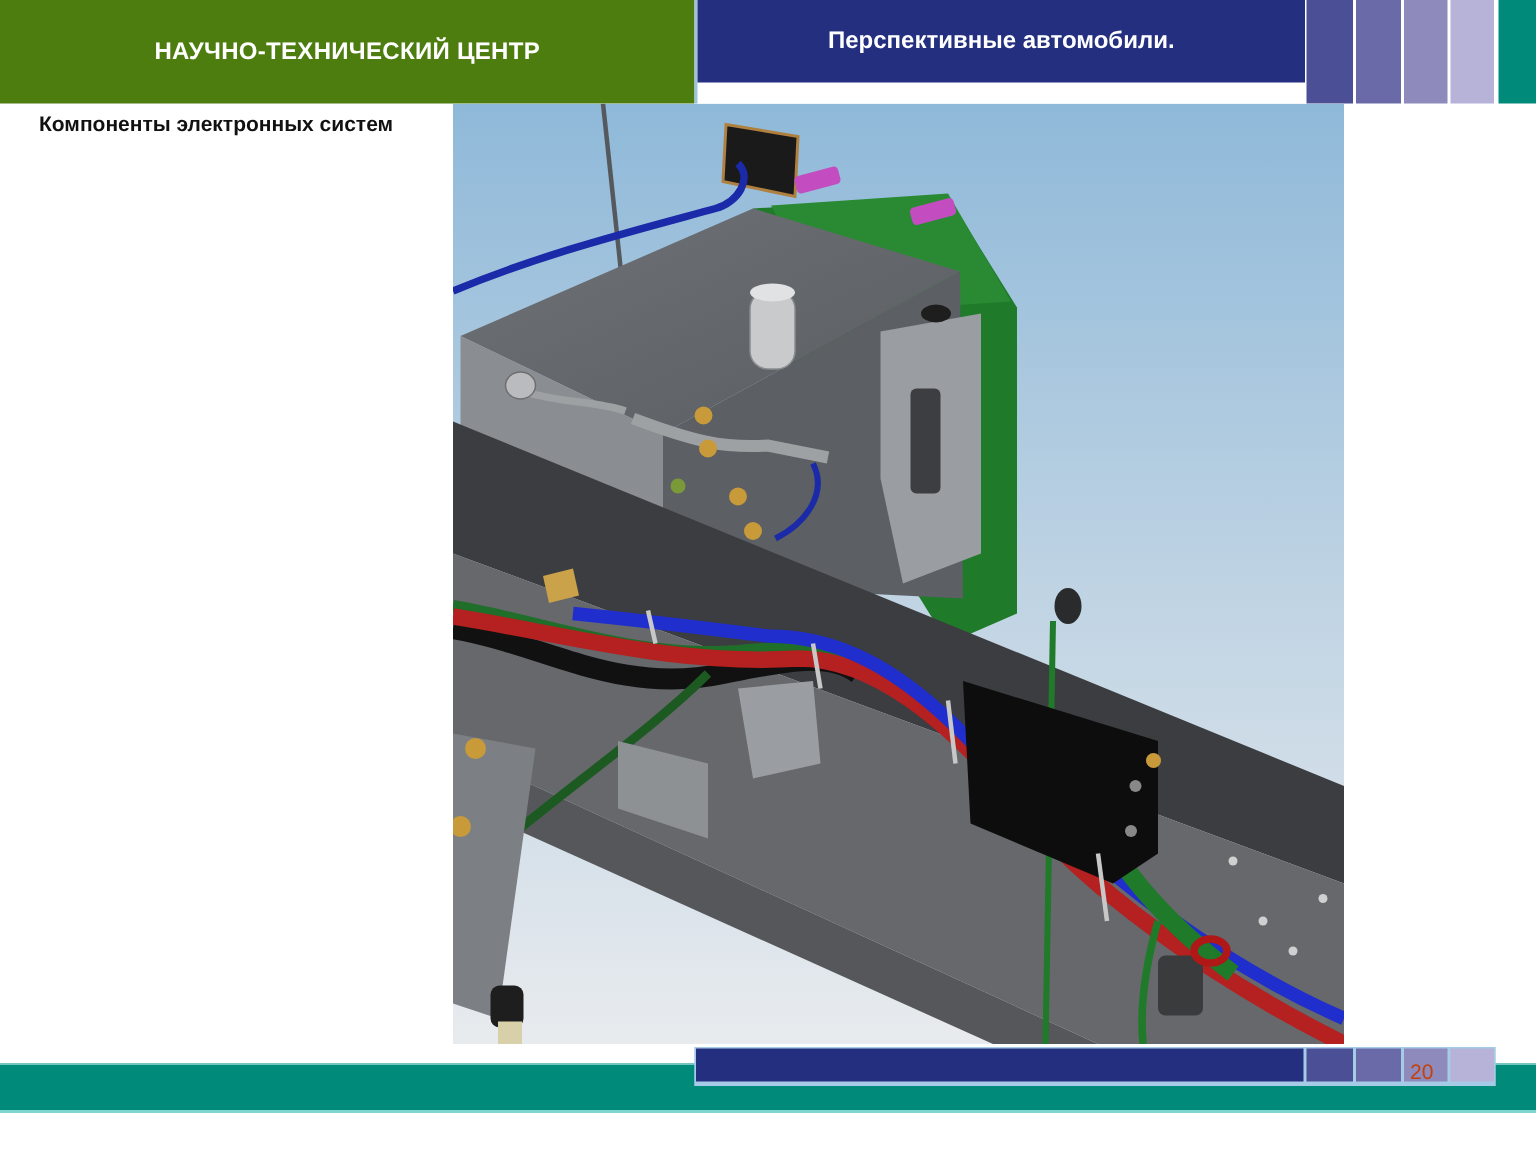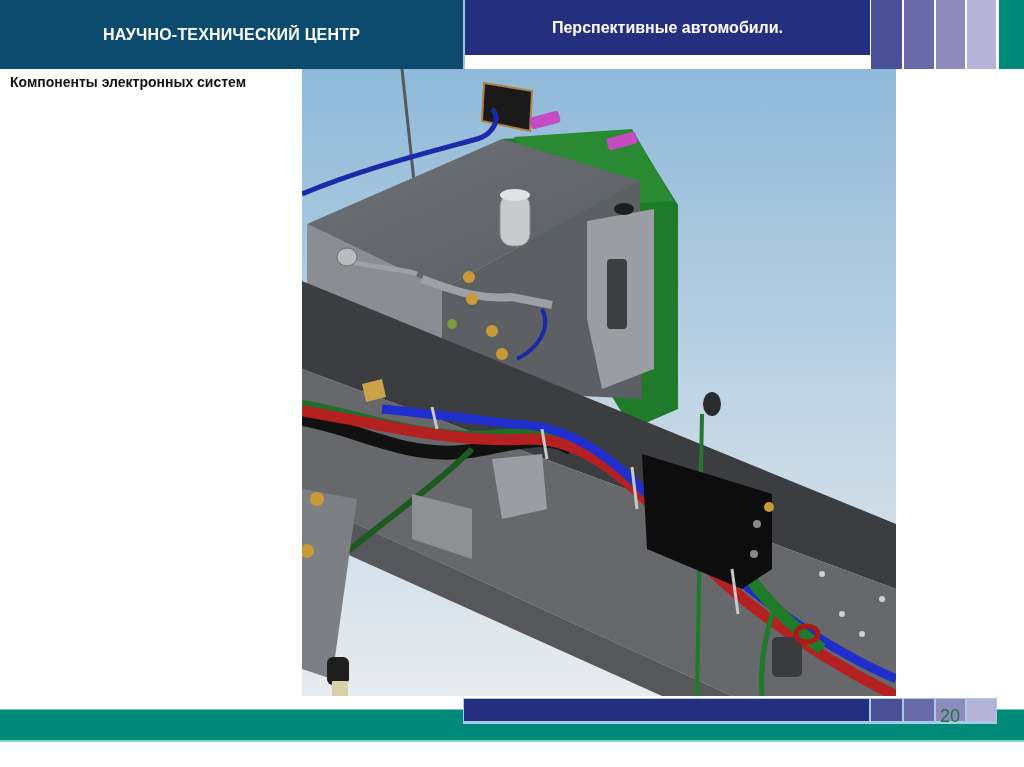--- a/index.html
+++ b/index.html
@@ -1,31 +1,31 @@
 <!DOCTYPE html>
 <html><head>
 <meta charset="utf-8">
 <style>
   html, body { margin:0; padding:0; }
   body { width:1024px; height:767px; position:relative; overflow:hidden; background:#ffffff; font-family:"Liberation Sans", sans-serif; }
-  .hdr-left { position:absolute; left:0; top:0; width:463px; height:69px; background:#0c4a6e; display:flex; align-items:center; justify-content:center; }
+  .hdr-left { position:absolute; left:0; top:0; width:463px; height:69px; background:#4d7c0f; display:flex; align-items:center; justify-content:center; }
   .hdr-left span { color:#ffffff; font-weight:bold; font-size:16px; letter-spacing:0.2px; }
   .hdr-sep { position:absolute; left:463px; top:0; width:2px; height:69px; background:#9cc3e0; }
   .hdr-mid { position:absolute; left:465px; top:0; width:405px; height:55px; background:#24307f; display:flex; flex-direction:column; align-items:center; justify-content:center;gap:19px; }
   .hdr-mid span { color:#ffffff; font-weight:bold; font-size:16px; line-height:22px; }
   .hdr-blocks { position:absolute; left:871px; top:0; height:69px; display:flex; }
   .hdr-blocks div { height:69px; margin-right:2px; }
   .hdr-teal { position:absolute; left:999px; top:0; width:25px; height:69px; background:#008a7a; }
-  .slide-sub { position:absolute; left:10px; top:74px; font-size:14px; font-weight:bold; color:#111111; }
+  .slide-sub { position:absolute; left:26px; top:74px; font-size:14px; font-weight:bold; color:#111111; }
   .photo { position:absolute; left:302px; top:69px; width:594px; height:627px; overflow:hidden; }
   .photo svg { display:block; }
   .ftr-teal { position:absolute; left:0; top:709px; width:1024px; height:30px; background:#008a7a; border-top:1px solid #6fc7bf; border-bottom:2px solid #7fd6cf; }
   .ftr-blue-wrap { position:absolute; left:463px; top:698px; height:24px; display:flex; border:1px solid #a6cbe6; background:#a6cbe6; }
   .ftr-blue-wrap div { height:22px; margin-right:2px; }
-  .page-num { position:absolute; left:940px; top:706px; font-size:18px; color:#15803d; }
+  .page-num { position:absolute; left:940px; top:706px; font-size:14px; color:#c2410c; }
 </style>
 </head>
 <body>
 
 <div class="hdr-left">
   <span>НАУЧНО-ТЕХНИЧЕСКИЙ ЦЕНТР</span>
 </div>
 <div class="hdr-sep"></div>
 <div class="hdr-mid">
   <span>Перспективные автомобили.</span>

